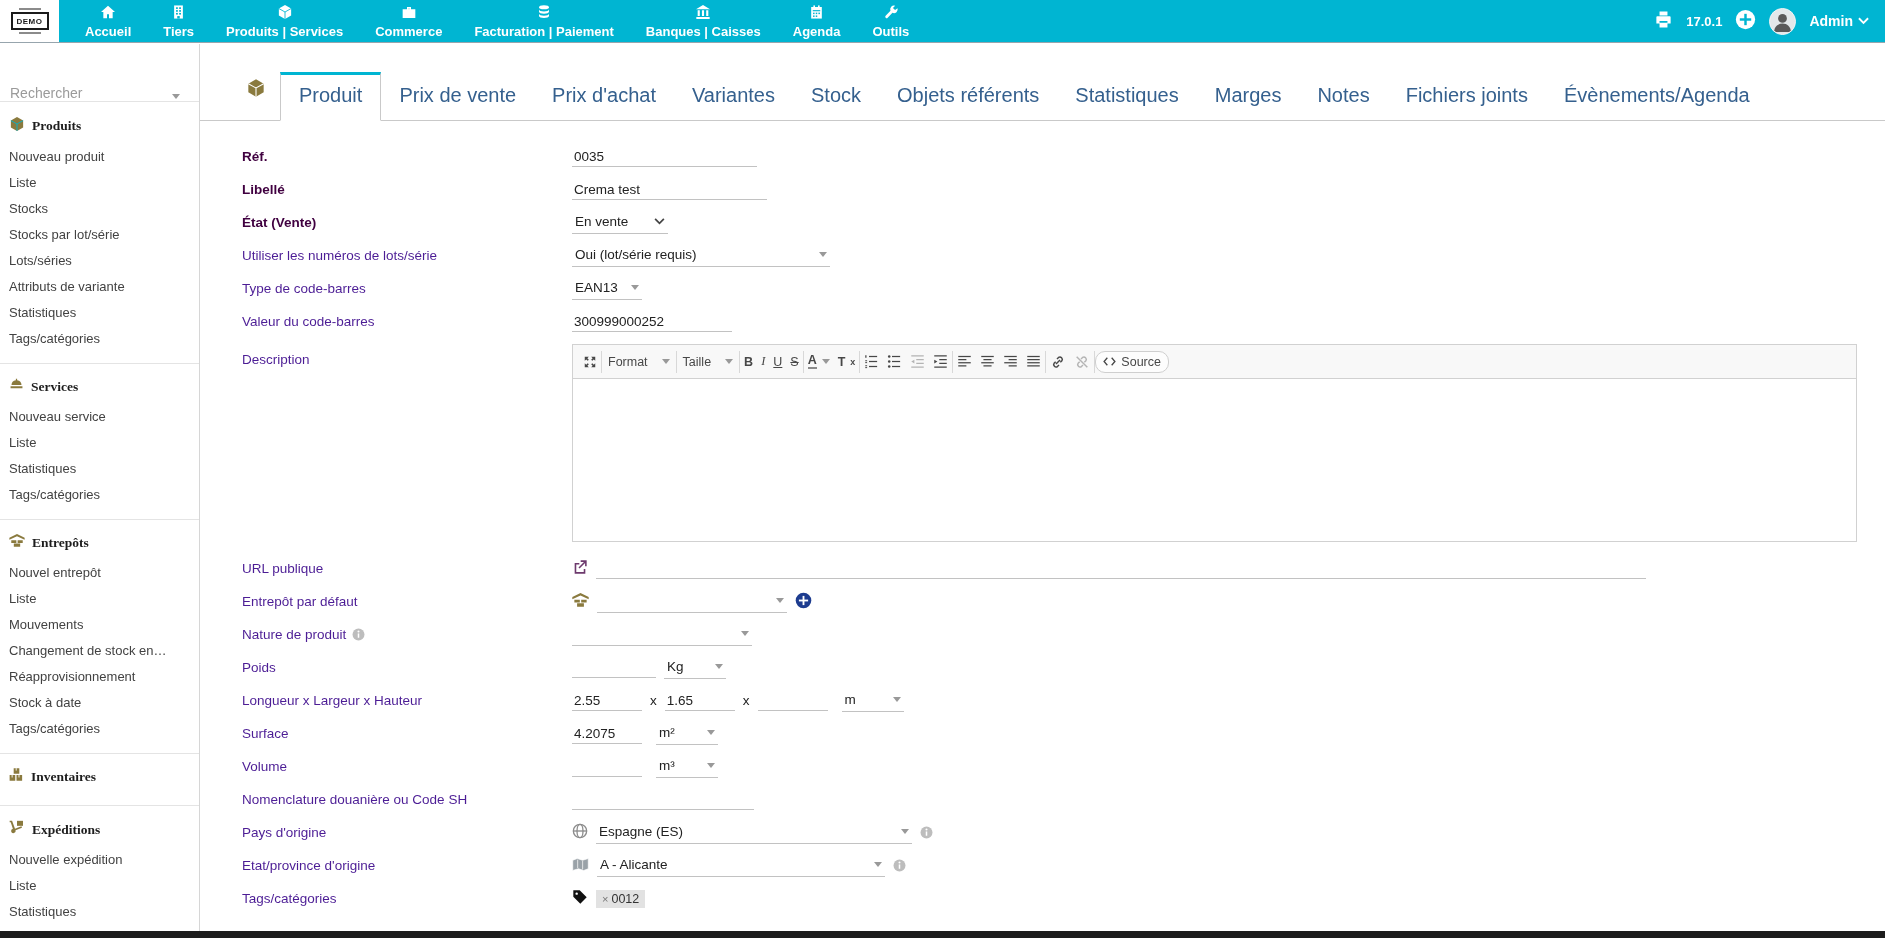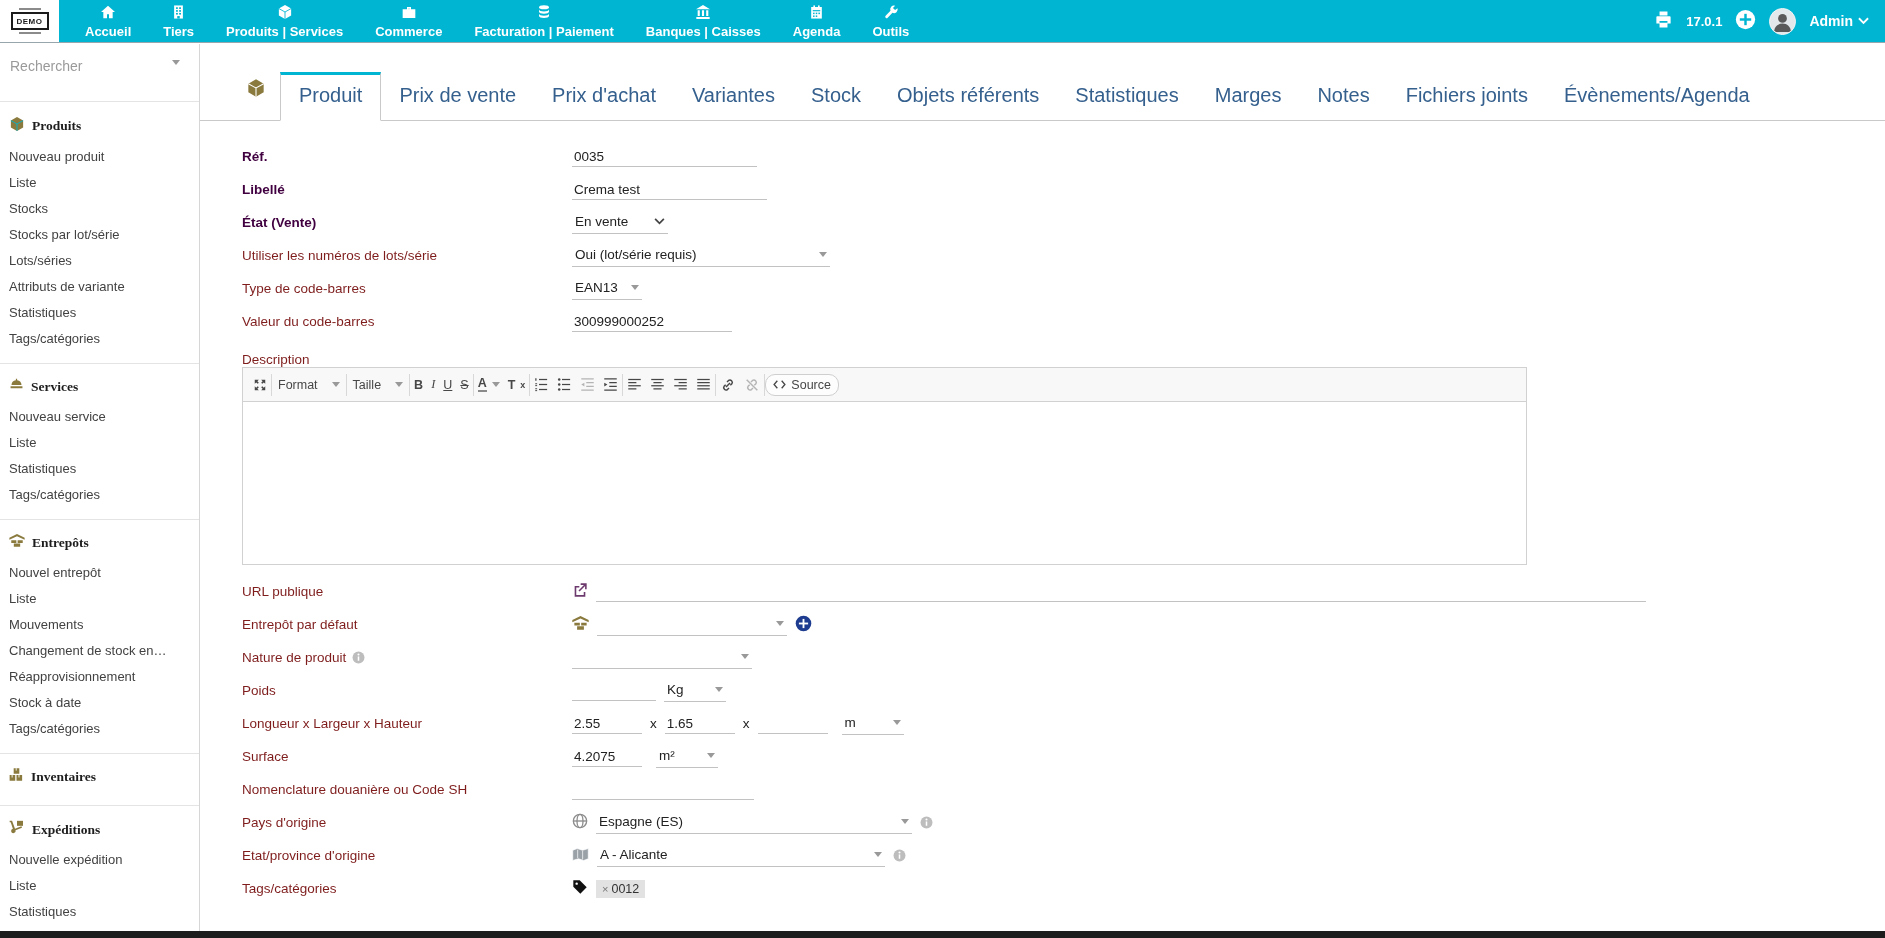--- a/index.html
+++ b/index.html
@@ -19,21 +19,21 @@
     gap:4px; padding:0 16px; color:#fff; font-size:13px; font-weight:bold; cursor:pointer; }
   .topnav-item svg { display:block; }
   .topbar-right { margin-left:auto; display:flex; align-items:center; gap:13px; padding-right:16px; color:#fff; }
   .version { font-size:13px; font-weight:bold; }
   .avatar { width:27px; height:27px; border-radius:50%; background:#e3e8ea; overflow:hidden; border:1px solid #f2f5f6; }
   .admin-name { font-size:14px; font-weight:bold; display:flex; align-items:center; gap:5px; cursor:pointer; }
 
   
   .sidebar { position:absolute; top:44px; left:0; width:200px; bottom:7px;
     background:#fff; border-right:1px solid #d6d6d6; overflow:hidden; }
-  .sb-search { height:57px; padding:14px 10px 0; display:flex; align-items:flex-start; gap:22px; }
+  .sb-search { height:57px; padding:14px 10px 0; display:flex; align-items:flex-end; gap:22px; }
   .sb-search input { border:0; outline:0; width:140px; font-size:14px; color:#444;
     font-family:"Liberation Sans", sans-serif; background:transparent; }
   .sb-search input::placeholder { color:#9a9a9a; }
   .sb-div { border:0; border-top:1px solid #e4e4e4; }
   .sb-title { display:flex; align-items:center; gap:7px; padding:14px 9px 5px;
     font-size:13.5px; font-weight:bold; color:#1d1d1d; cursor:pointer;font-family:Liberation Serif, serif; }
   .sb-list { list-style:none; padding:3px 0 11px; }
   .sb-list li { padding:0 9px; line-height:26px; font-size:13px; color:#424242;
     white-space:nowrap; overflow:hidden; text-overflow:ellipsis; cursor:pointer; }
   .caret-down { width:0; height:0; border:4px solid transparent; border-top:5px solid #999;
@@ -43,22 +43,22 @@
   .main { position:absolute; left:200px; top:44px; right:0; bottom:7px; background:#fff; overflow:hidden; }
   .tabstrip { height:77px; border-bottom:1px solid #c9c9c9; display:flex;
     align-items:flex-end; padding-left:46px; }
   .tab-cube { align-self:center; margin:16px 14px 0 0; }
   .tab { font-size:20px; color:#35608e; padding:11px 18px 13px; cursor:pointer; white-space:nowrap; }
   .tab.active { border:1px solid #c9c9c9; border-top:3px solid #00b5d2; border-bottom:1px solid #fff;
     margin-bottom:-1px; padding-top:9px; background:#fff; }
 
   .form { margin:19px 0 0 42px; }
   .frow { display:flex; align-items:center; min-height:33px; }
-  .frow.top { align-items:flex-start; margin-bottom:10px;flex-direction:column; }
-  .flabel { width:330px; flex:none; font-size:13.5px; color:#7f1d1d; display:flex; align-items:center; gap:6px; }
+  .frow.top { align-items:flex-start; margin-bottom:10px; }
+  .flabel { width:330px; flex:none; font-size:13.5px; color:#4c1d95; display:flex; align-items:center; gap:6px; }
   .flabel.req { font-weight:bold; color:#400040; }
   .fval { display:flex; align-items:center; font-size:13.5px; color:#222; gap:8px; }
   .uin { border-bottom:1px solid #c2c2c2; height:21px; display:inline-flex; align-items:center;
     padding:0 2px; font-size:13.5px; color:#222; }
   .sel { border-bottom:1px solid #c2c2c2; height:22px; display:inline-flex; align-items:center;
     justify-content:space-between; padding:0 3px 2px; font-size:13.5px; color:#222; cursor:pointer; }
   .sel .caret-down { margin-left:8px; }
   .sep-x { color:#222; }
   .chip { background:#e2e2e2; color:#333; font-size:12.5px; padding:2px 6px; display:inline-flex;
     align-items:center; gap:3px; cursor:pointer; }
@@ -570,20 +570,30 @@
       <div class="flabel">Surface</div>
       <div class="fval">
         <span class="uin" style="width:70px">4.2075</span>
         <span class="sel" style="width:62px;margin-left:6px">
           <span>m²</span>
           <span class="caret-down"></span>
         </span>
       </div>
     </div>
 
+    <div class="frow">
+      <div class="flabel">Volume</div>
+      <div class="fval">
+        <span class="uin" style="width:70px"></span>
+        <span class="sel" style="width:62px;margin-left:6px">
+          <span>m³</span>
+          <span class="caret-down"></span>
+        </span>
+      </div>
+    </div>
 
     <div class="frow">
       <div class="flabel">Nomenclature douanière ou Code SH</div>
       <div class="fval">
           <span class="uin" style="width:182px"></span>
         </div>
     </div>
 
     <div class="frow">
       <div class="flabel">Pays d'origine</div>

